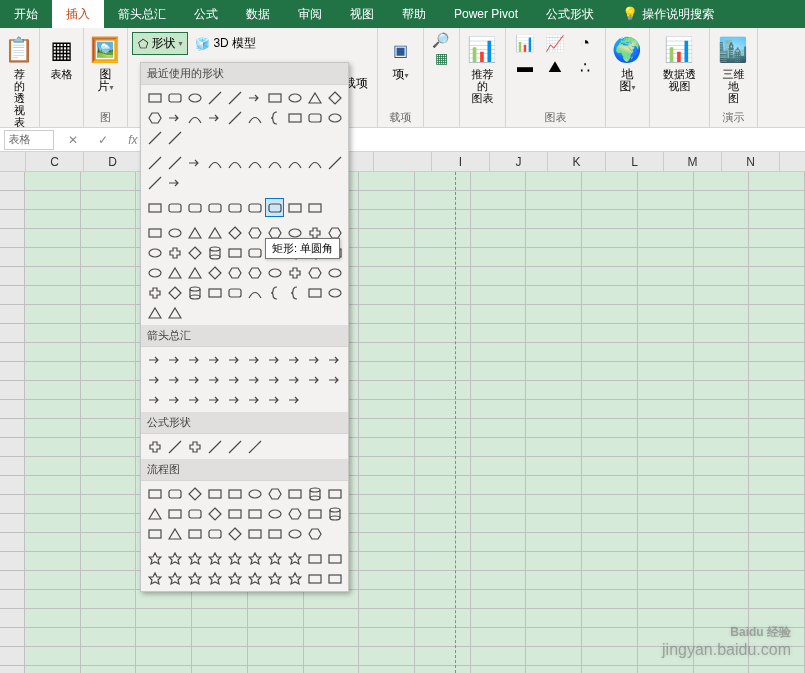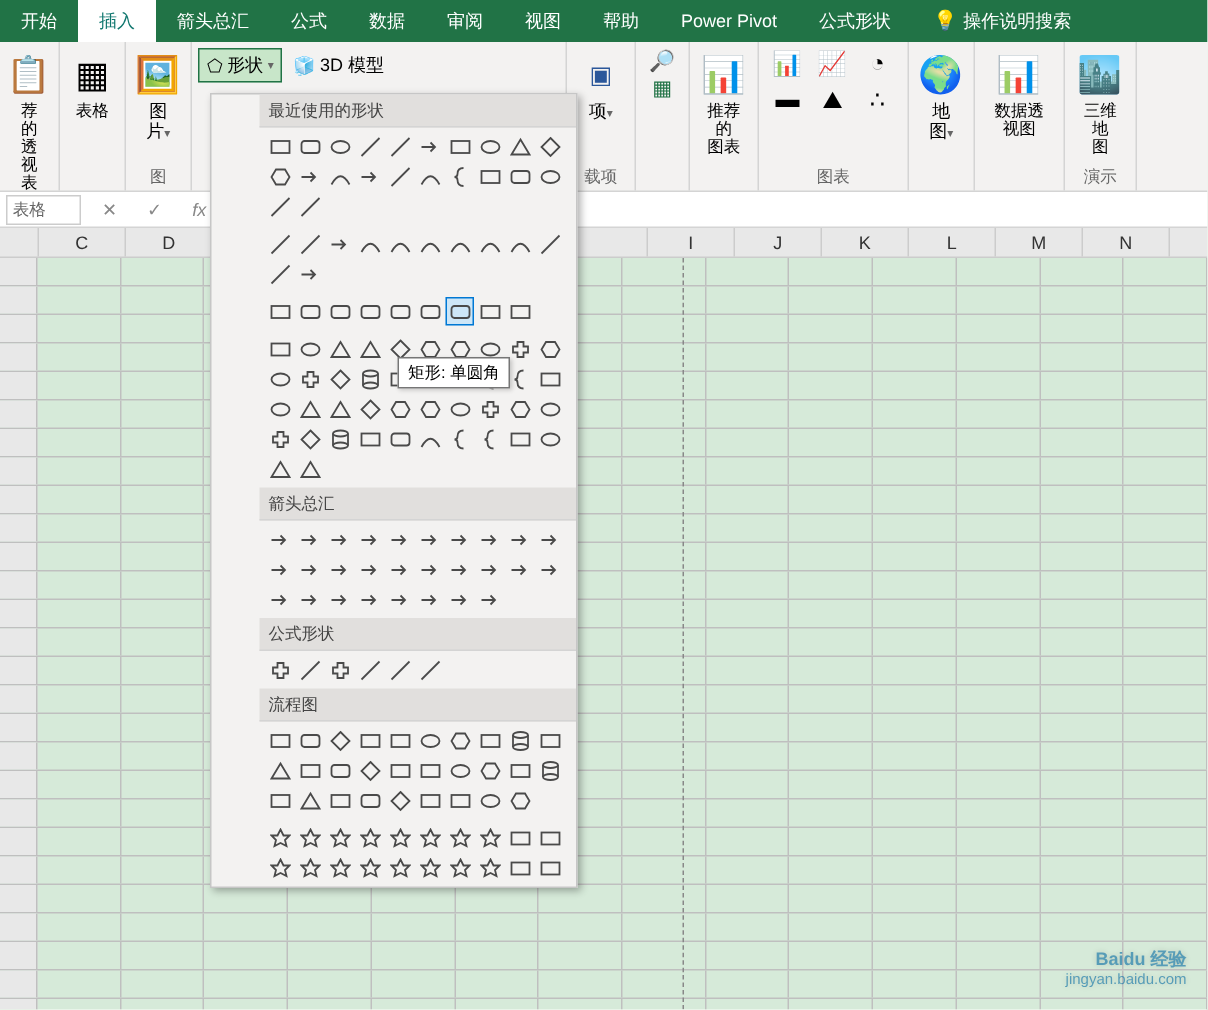--- a/index.html
+++ b/index.html
@@ -1,19 +1,19 @@
 <!DOCTYPE html>
 <html><head>
 <meta charset="utf-8">
 <style>
 *{margin:0;padding:0;box-sizing:border-box;font-family:"Microsoft YaHei","Segoe UI",sans-serif;font-size:12px;}
 body{background:#fff;width:805px;height:673px;overflow:hidden;position:relative;}
 .tabbar{background:#217346;height:28px;display:flex;align-items:center;color:#fff;}
 .tab{padding:0 14px;height:28px;line-height:28px;cursor:pointer;}
-.tab.active{background:#fff;color:#0f766e;}
+.tab.active{background:#fff;color:#c2410c;}
 .tab.help{display:flex;align-items:center;gap:4px;}
 .lightbulb{font-size:13px;}
 .ribbon{background:#f3f2f1;height:100px;display:flex;border-bottom:1px solid #d4d4d4;}
 .rgroup{border-right:1px solid #d4d4d4;display:flex;flex-direction:column;justify-content:space-between;padding:4px 6px 2px;}
 .rgroup .glabel{text-align:center;color:#666;font-size:11px;padding-top:2px;}
 .rbtn{display:flex;flex-direction:column;align-items:center;gap:2px;cursor:pointer;padding:2px 4px;}
 .rbtn .ric{width:32px;height:32px;display:flex;align-items:center;justify-content:center;font-size:24px;}
 .rbtn .rlab{font-size:11px;text-align:center;line-height:12px;}
 .rrow{display:flex;gap:2px;}
 .smallbtn{display:flex;align-items:center;gap:3px;padding:2px 5px;cursor:pointer;font-size:12px;}
@@ -27,30 +27,30 @@
 .sheet{position:relative;height:calc(673px - 28px - 100px - 24px);overflow:hidden;}
 .colhdr{display:flex;height:20px;background:#e8e8e8;border-bottom:1px solid #ccc;position:absolute;top:0;left:0;width:100%;}
 .colhdr .ch{width:58px;text-align:center;border-right:1px solid #ccc;line-height:20px;color:#333;}
 .colhdr .ch:first-child{width:26px;}
 .gridbg{position:absolute;top:20px;left:0;right:0;bottom:0;background:#d6ead9;}
 .gridbg .grow{height:19px;border-bottom:1px solid #bfbfbf;display:flex;}
 .gridbg .gc{width:58px;border-right:1px solid #bfbfbf;}
 .gridbg .gc:first-child{width:26px;background:#e8e8e8;}
 .dashline{position:absolute;top:20px;left:455px;bottom:0;border-left:1px dashed #888;}
 
-.shapedrop{position:absolute;left:140px;top:62px;width:245px;background:#f3f2f1;border:1px solid #c6c6c6;box-shadow:2px 2px 5px rgba(0,0,0,0.3);z-index:100;max-height:575px;overflow-y:auto;padding-left:32px;}
+.shapedrop{position:absolute;left:140px;top:62px;width:209px;background:#f3f2f1;border:1px solid #c6c6c6;box-shadow:2px 2px 5px rgba(0,0,0,0.3);z-index:100;max-height:575px;overflow-y:auto;}
 .sdhdr{background:#e1dfdd;padding:3px 6px;font-size:11px;color:#444;border-bottom:1px solid #d4d4d4;}
 .sdgrid{display:flex;flex-wrap:wrap;padding:3px 4px;gap:1px;}
 .shp{width:19px;height:19px;border:1px solid transparent;display:flex;align-items:center;justify-content:center;cursor:pointer;}
 .shp.sel{border-color:#0078d4;background:#cde6f7;}
 .shp svg{width:14px;height:14px;}
 .shp svg *{stroke:#4a4a4a;stroke-width:1.2;fill:none;}
 .tooltip{position:absolute;background:#fff;border:1px solid #767676;padding:2px 6px;font-size:11px;box-shadow:1px 1px 3px rgba(0,0,0,0.2);z-index:200;left:265px;top:238px;white-space:nowrap;}
-.watermark{position:absolute;right:14px;bottom:14px;color:#0369a1;opacity:0.6;font-size:22px;font-weight:bold;display:flex;flex-direction:column;align-items:flex-end;text-shadow:0 0 4px rgba(0,0,0,0.25);}
-.watermark .sub{font-size:10px;font-weight:normal;}
+.watermark{position:absolute;right:14px;bottom:14px;color:#737373;opacity:0.6;font-size:22px;font-weight:bold;display:flex;flex-direction:column;align-items:flex-end;text-shadow:0 0 4px rgba(0,0,0,0.25);}
+.watermark .sub{font-size:16px;font-weight:normal;}
 </style>
 </head>
 <body>
 
 <div class="tabbar">
   <div class="tab">开始</div>
   <div class="tab active">插入</div>
   <div class="tab">箭头总汇</div>
   <div class="tab">公式</div>
   <div class="tab">数据</div>

